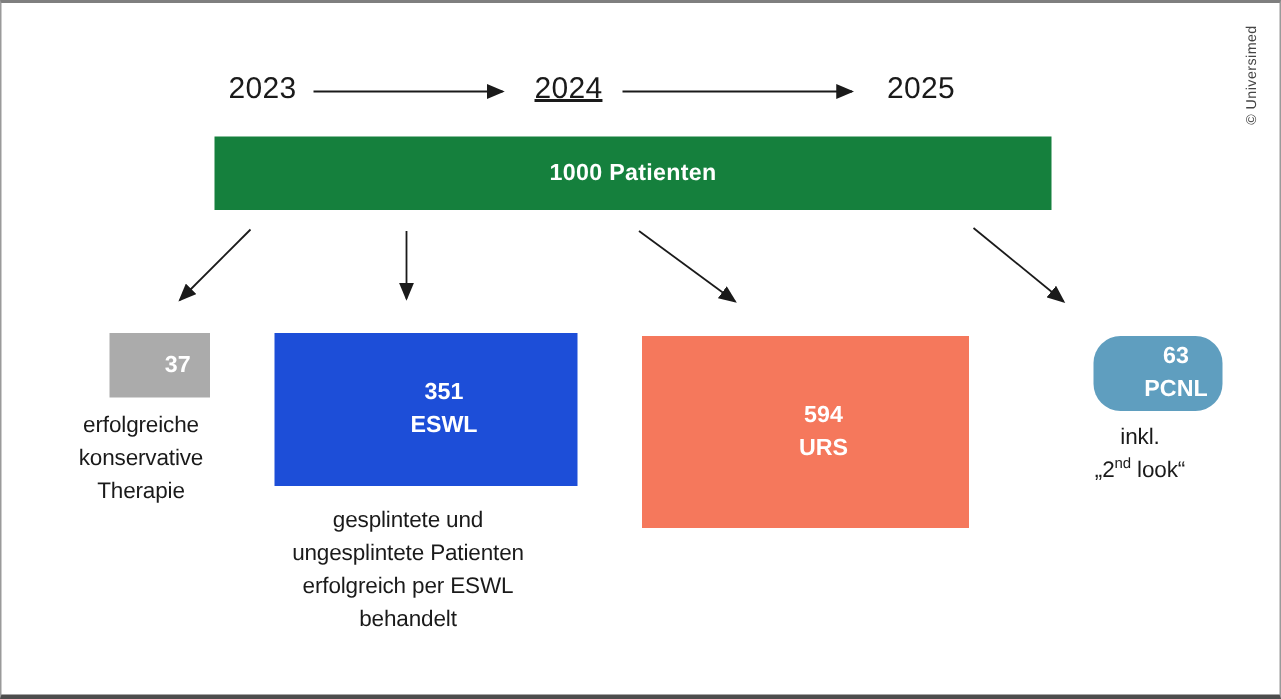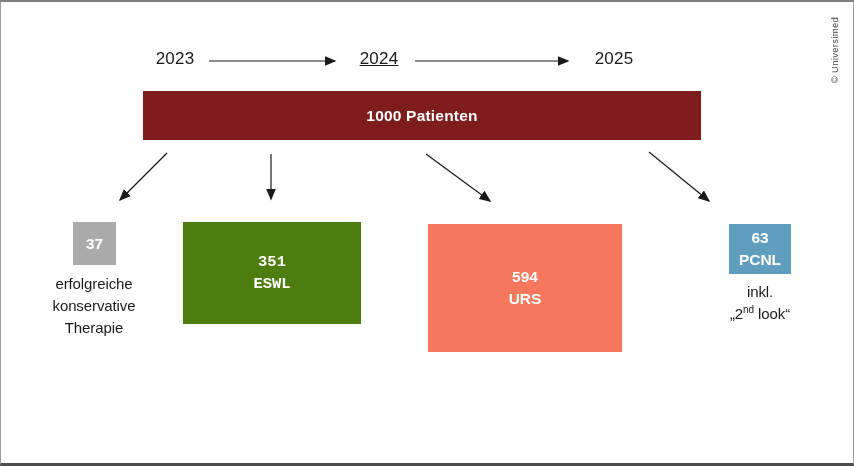--- a/index.html
+++ b/index.html
@@ -5,40 +5,40 @@
   html,body{margin:0;padding:0;background:#ffffff;}
   body{font-family:"Liberation Sans", sans-serif;}
   .figure{
     position:relative;width:854px;height:466px;background:#ffffff;
     box-sizing:border-box;overflow:hidden;
     border-top:2px solid #7f7f7f;border-left:1px solid #9a9a9a;
     border-right:1px solid #9a9a9a;border-bottom:3px solid #4d4d4d;
     color:#1a1a1a;
   }
   .year{
-    position:absolute;width:56px;top:47px;font-size:17px;line-height:20px;
+    position:absolute;width:56px;top:47px;font-size:20px;line-height:20px;
     text-align:center;color:#1a1a1a;letter-spacing:0.2px;
   }
   #year-2023{left:146px;}
   #year-2024{left:350px;text-decoration:underline;}
   #year-2025{left:585px;}
   .rootbar{
     position:absolute;left:142px;top:89px;width:558px;height:49px;
     display:flex;align-items:center;justify-content:center;
   }
   .rootbar .lbl{color:#ffffff;font-weight:bold;font-size:15.5px;letter-spacing:0.2px;}
   .box{
     position:absolute;display:flex;flex-direction:column;align-items:center;
     justify-content:center;color:#ffffff;font-weight:bold;font-size:15.5px;
-    line-height:22px;text-align:center;
+    line-height:22px;text-align:center;padding-left:24px;
   }
   #box-konservativ{left:72px;top:220px;width:43px;height:43px;}
   #box-eswl{left:182px;top:220px;width:178px;height:102px;}
   #box-urs{left:427px;top:222px;width:194px;height:128px;}
-  #box-pcnl{left:728px;top:222px;width:62px;height:50px;}
+  #box-pcnl{left:728px;top:222px;width:62px;height:50px;border-radius:18px;}
   .caption{
     position:absolute;font-size:15px;line-height:22px;text-align:center;
     color:#1a1a1a;letter-spacing:-0.1px;
   }
   #cap-konservativ{left:23px;top:271px;width:140px;}
   #cap-eswl{left:171px;top:334px;width:200px;}
   #cap-urs{left:403px;top:360px;width:280px;}
   #cap-pcnl{left:709px;top:279px;width:100px;}
   #cap-pcnl sup{font-size:10px;line-height:0;}
   svg.arrows{position:absolute;left:0;top:0;pointer-events:none;}
@@ -66,49 +66,55 @@
     <g stroke="#1a1a1a" stroke-width="1.2">
       <line x1="208" y1="59" x2="334" y2="59" marker-end="url(#ah)"></line>
       <line x1="414" y1="59" x2="567" y2="59" marker-end="url(#ah)"></line>
       <line x1="166" y1="151" x2="119" y2="198" marker-end="url(#ah)"></line>
       <line x1="270" y1="152" x2="270" y2="197" marker-end="url(#ah)"></line>
       <line x1="425" y1="152" x2="489" y2="199" marker-end="url(#ah)"></line>
       <line x1="648" y1="150" x2="708" y2="199" marker-end="url(#ah)"></line>
     </g>
   </svg>
 
-  <div class="rootbar" style="background-color: #7f1d1d;">
+  <div class="rootbar" style="background-color: #15803d;">
     <span class="lbl">1000 Patienten</span>
   </div>
 
   <div class="box" id="box-konservativ" style="background-color: rgb(171, 171, 171);">
     <span>37</span>
   </div>
 
-  <div class="box" id="box-eswl" style="background-color: #4d7c0f; font-family: Liberation Mono, monospace;">
+  <div class="box" id="box-eswl" style="background-color: #1d4ed8;">
     <span>351</span>
     <span>ESWL</span>
   </div>
 
   <div class="box" id="box-urs" style="background-color: rgb(245, 120, 92);">
     <span>594</span>
     <span>URS</span>
   </div>
 
   <div class="box" id="box-pcnl" style="background-color: rgb(95, 158, 191);">
     <span>63</span>
     <span>PCNL</span>
   </div>
 
   <div class="caption" id="cap-konservativ">
     <div>erfolgreiche</div>
     <div>konservative</div>
     <div>Therapie</div>
   </div>
 
+  <div class="caption" id="cap-eswl">
+    <div>gesplintete und</div>
+    <div>ungesplintete Patienten</div>
+    <div>erfolgreich per ESWL</div>
+    <div>behandelt</div>
+  </div>
 
 
   <div class="caption" id="cap-pcnl">
     <div>inkl.</div>
     <div><span>„2</span><sup>nd</sup><span> look“</span></div>
   </div>
 
   <div class="copyright">© Universimed</div>
 
 </div>

